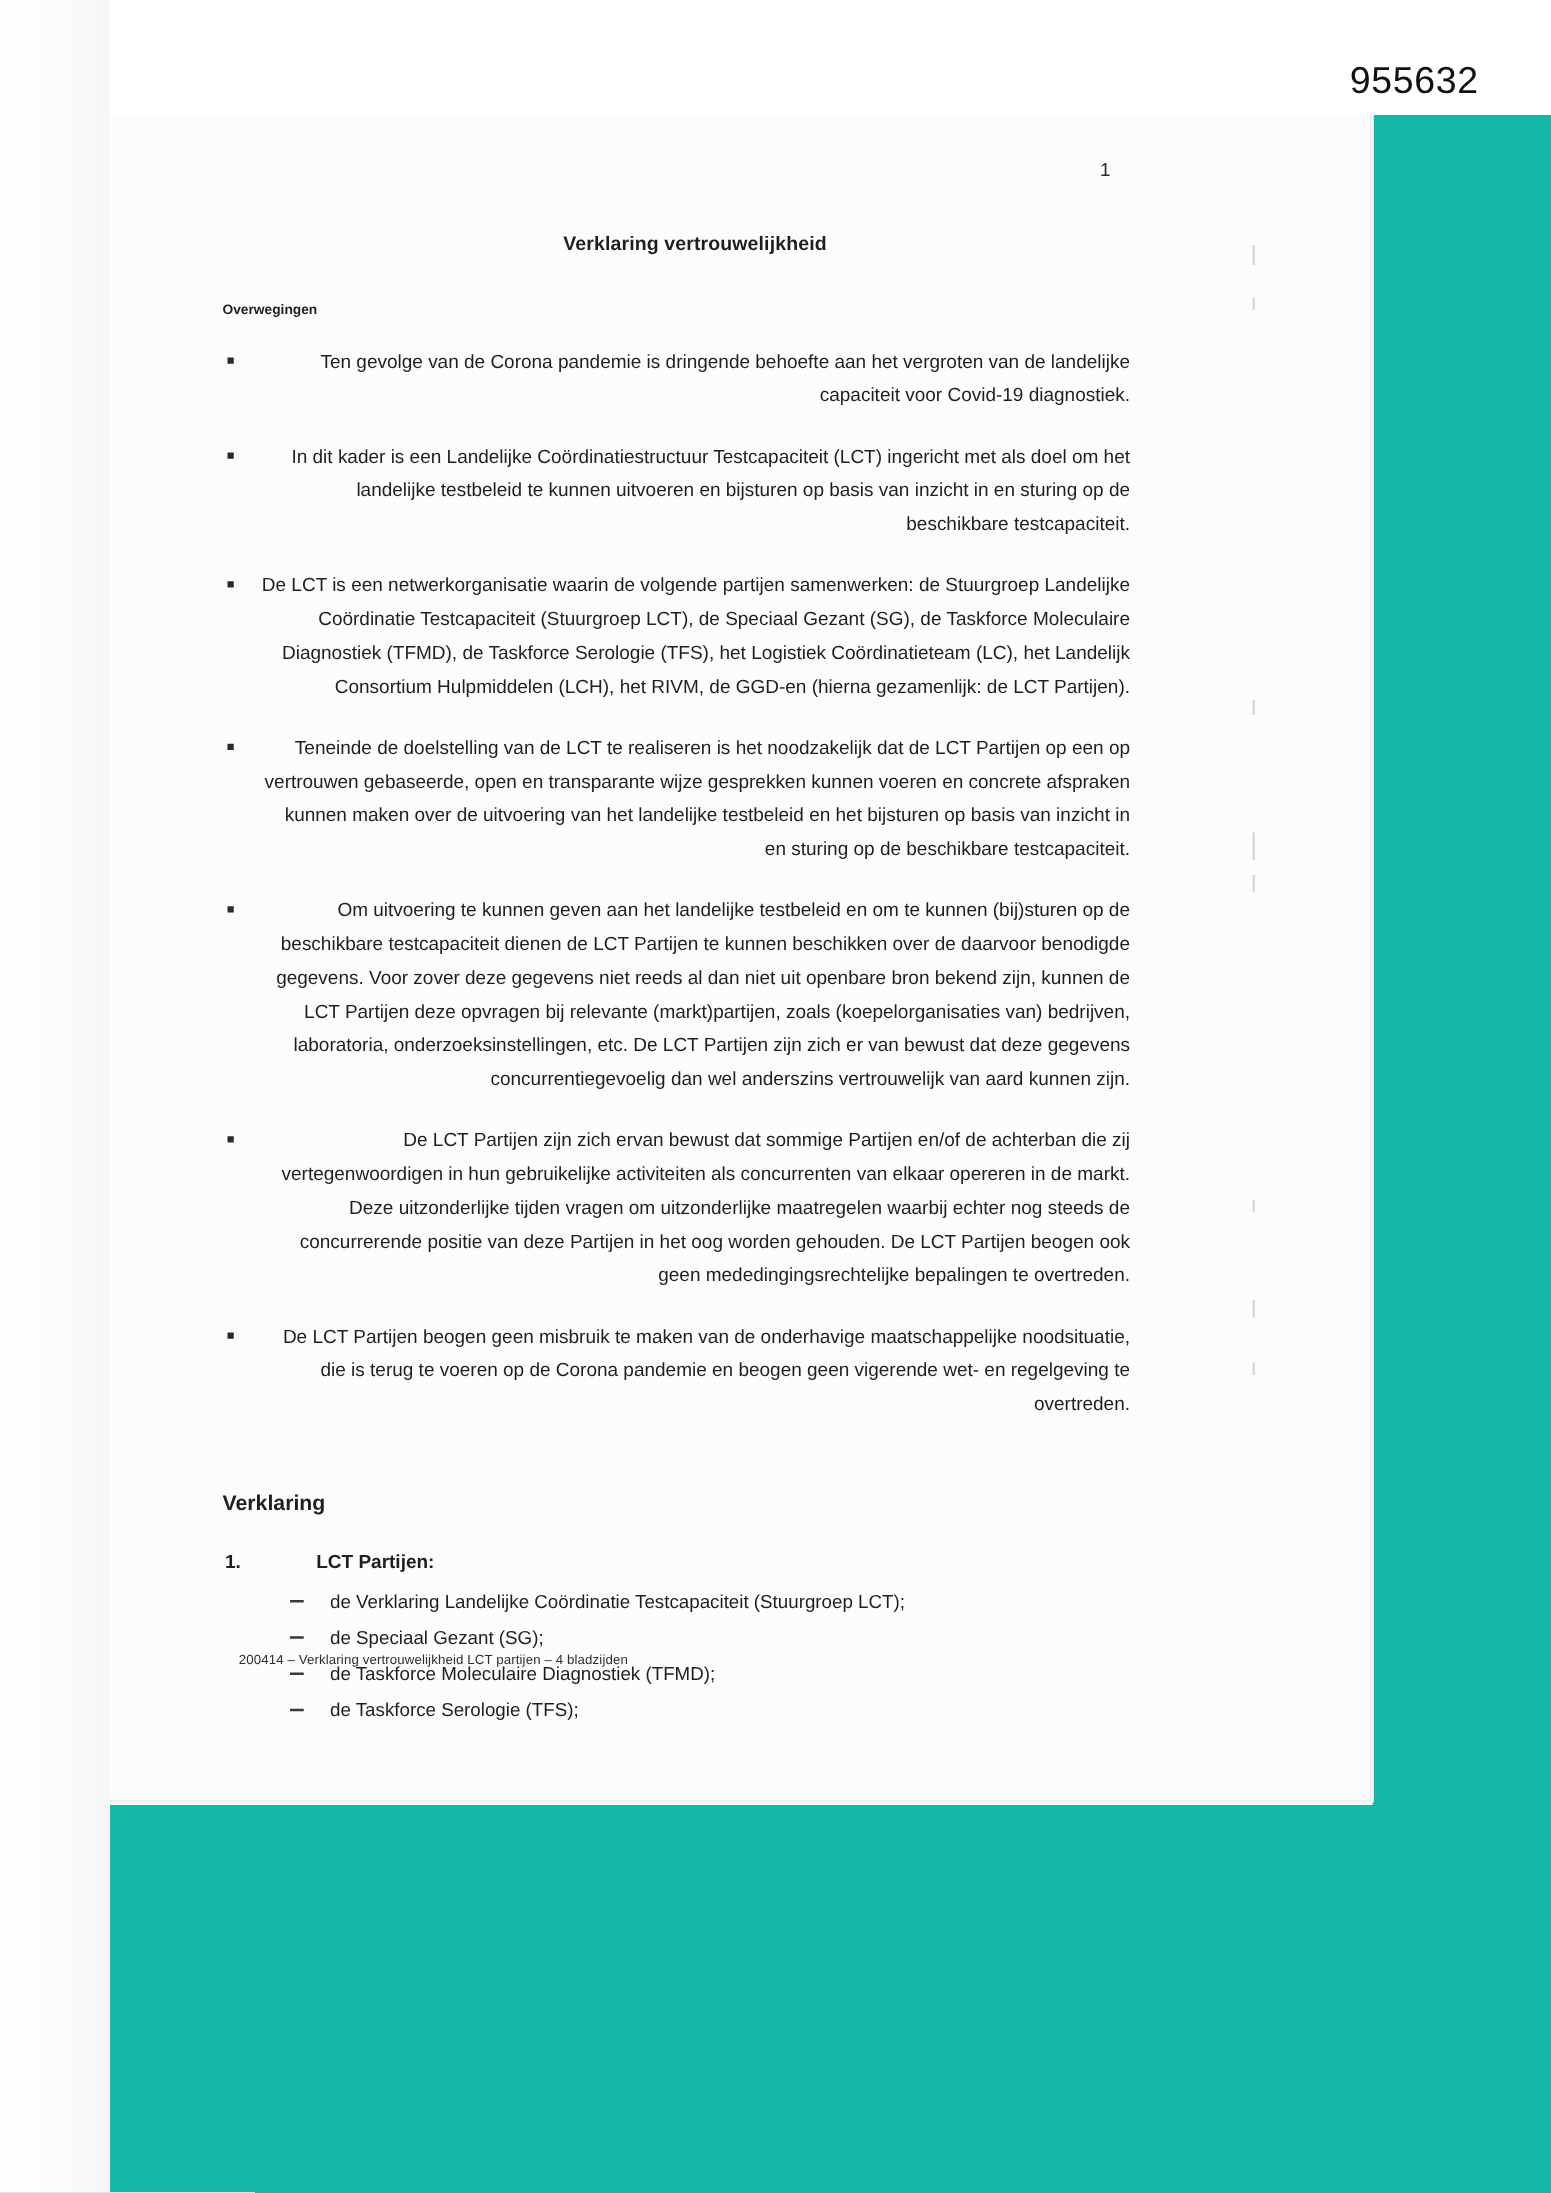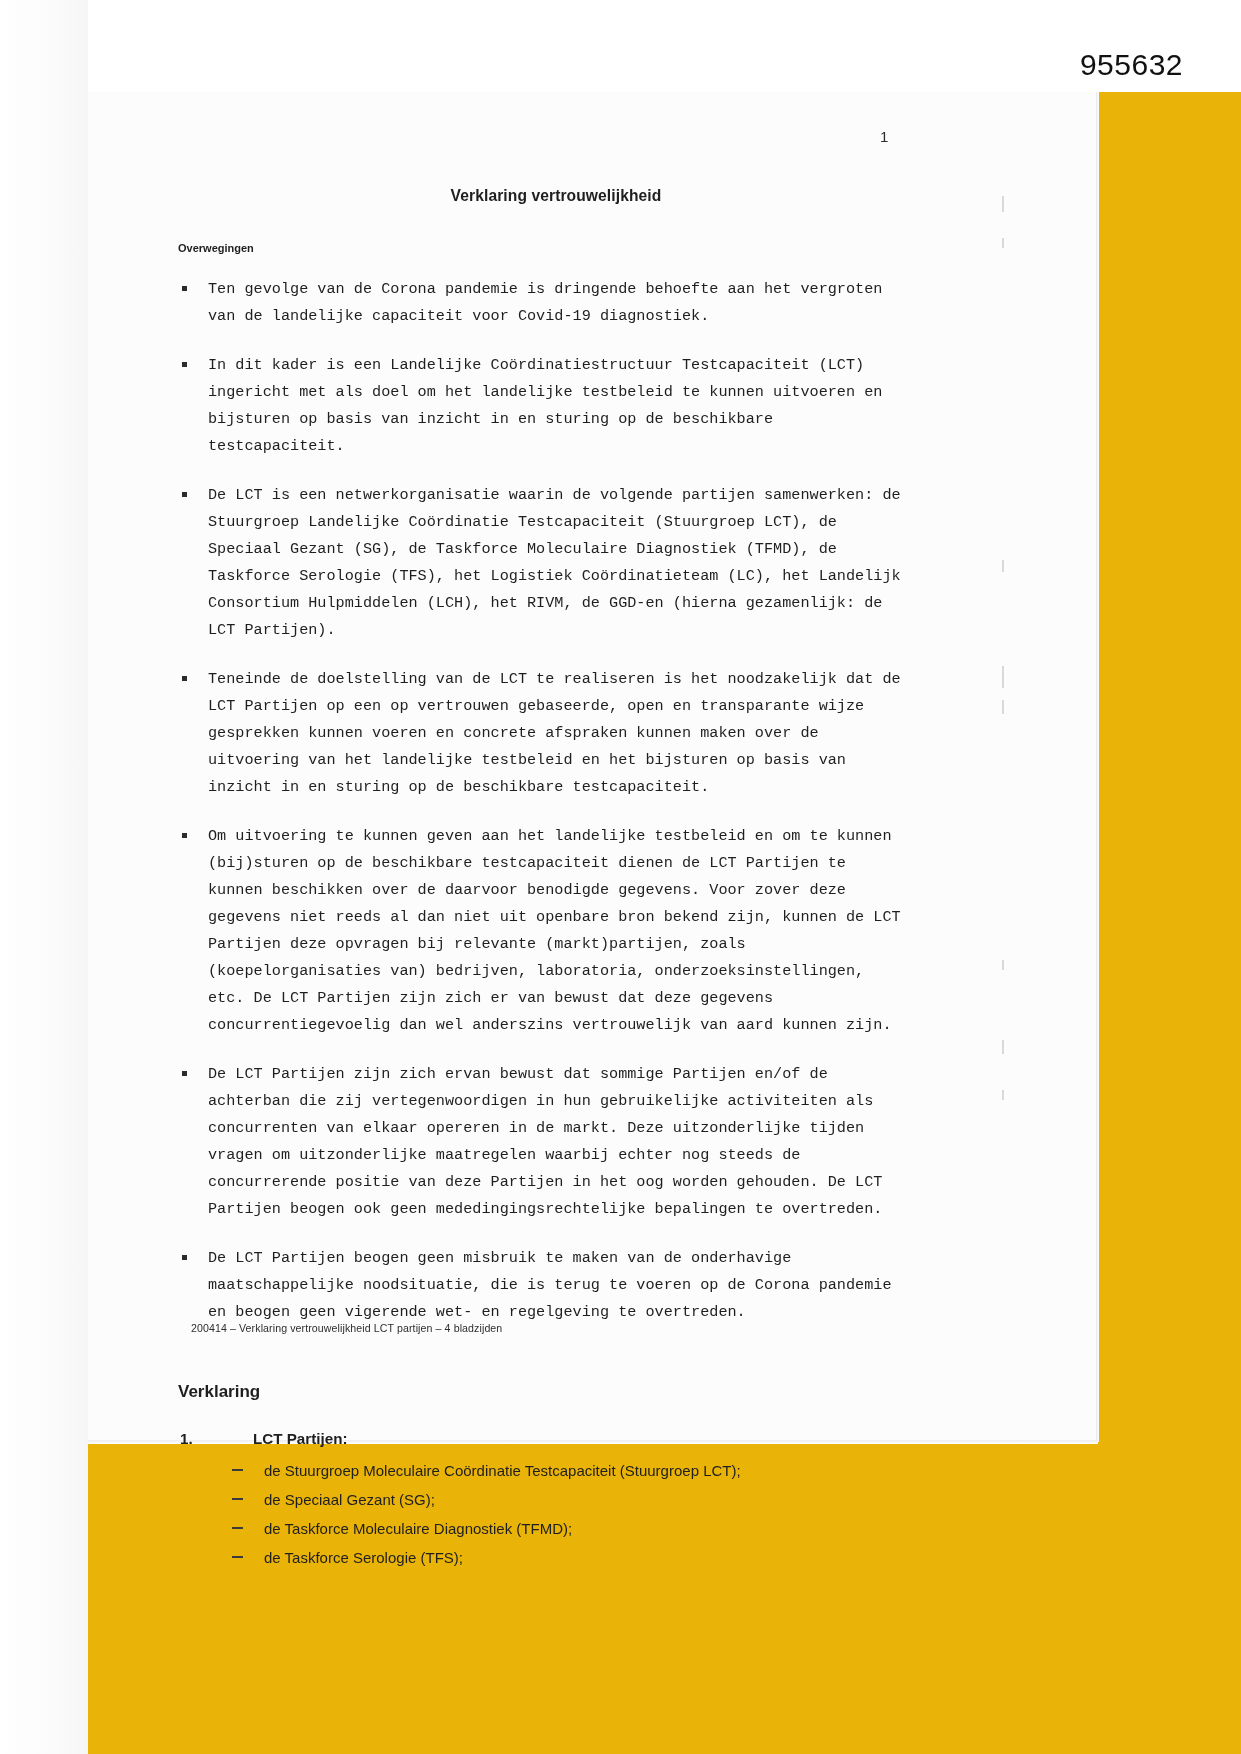--- a/index.html
+++ b/index.html
@@ -8,21 +8,21 @@
     background: #ffffff;
   }
   body {
     font-family: "Liberation Sans", sans-serif;
     color: #1a1a1a;
   }
   #page {
     position: relative;
     width: 1241px;
     height: 1754px;
-    background: #eab308;
+    background: #14b8a6;
     overflow: hidden;
   }
   
   .scan-shade-left {
     position: absolute;
     left: 0; top: 0;
     width: 88px; height: 1754px;
     background: linear-gradient(to right, #ffffff 0%, #fbfbfb 60%, #f6f6f6 100%);
     pointer-events: none;
   }
@@ -104,22 +104,21 @@
 
   ul.bullets {
     list-style: none;
     margin: 0;
     padding: 0;
   }
   ul.bullets > li {
     position: relative;
     padding-left: 30px;
     margin-bottom: 22px;
-    text-align: left;
-    font-family: Liberation Mono, monospace;
+    text-align: right;
   }
   ul.bullets > li .sq {
     position: absolute;
     left: 4px;
     top: 10px;
     width: 5px;
     height: 5px;
     background: #2b2b2b;
   }
 
@@ -259,21 +258,21 @@
 
     <div class="verklaring-head">Verklaring</div>
 
     <ol class="numbered">
       <li>
         <span class="num">1.</span>
         <span class="num-label">LCT Partijen:</span>
         <ul class="dashes">
           <li>
             <span class="dash"></span>
-            <span>de Stuurgroep Moleculaire Coördinatie Testcapaciteit (Stuurgroep LCT);</span>
+            <span>de Verklaring Landelijke Coördinatie Testcapaciteit (Stuurgroep LCT);</span>
           </li>
           <li>
             <span class="dash"></span>
             <span>de Speciaal Gezant (SG);</span>
           </li>
           <li>
             <span class="dash"></span>
             <span>de Taskforce Moleculaire Diagnostiek (TFMD);</span>
           </li>
           <li>

